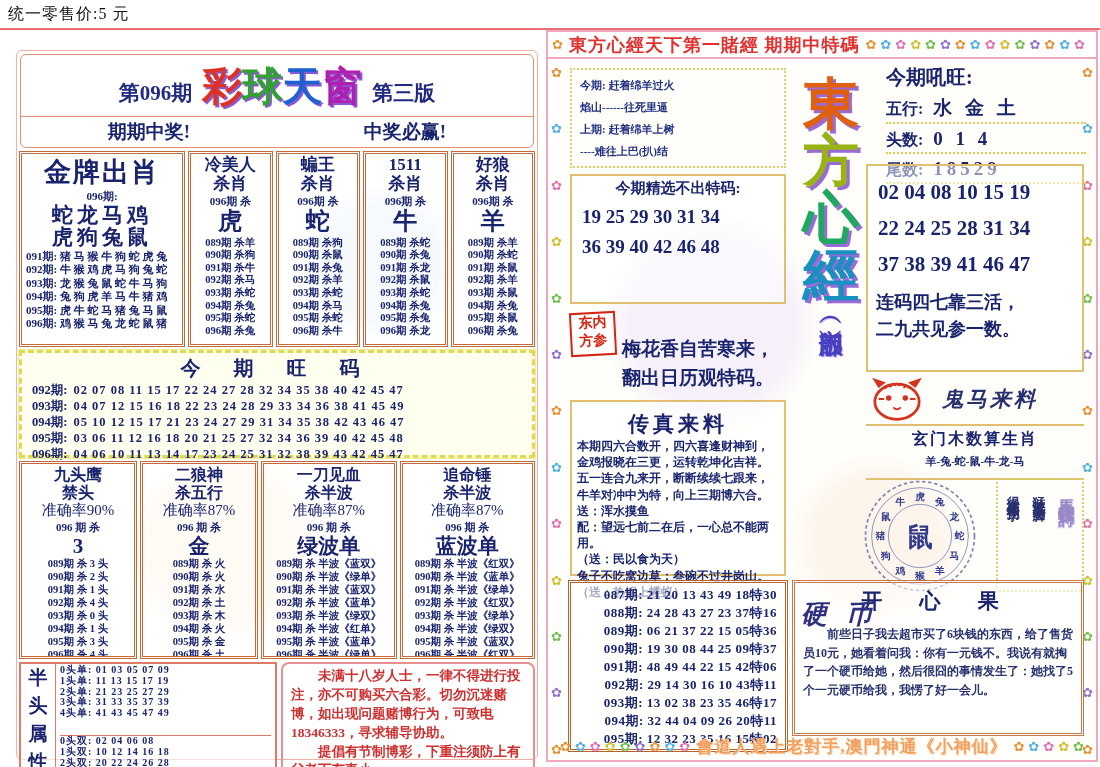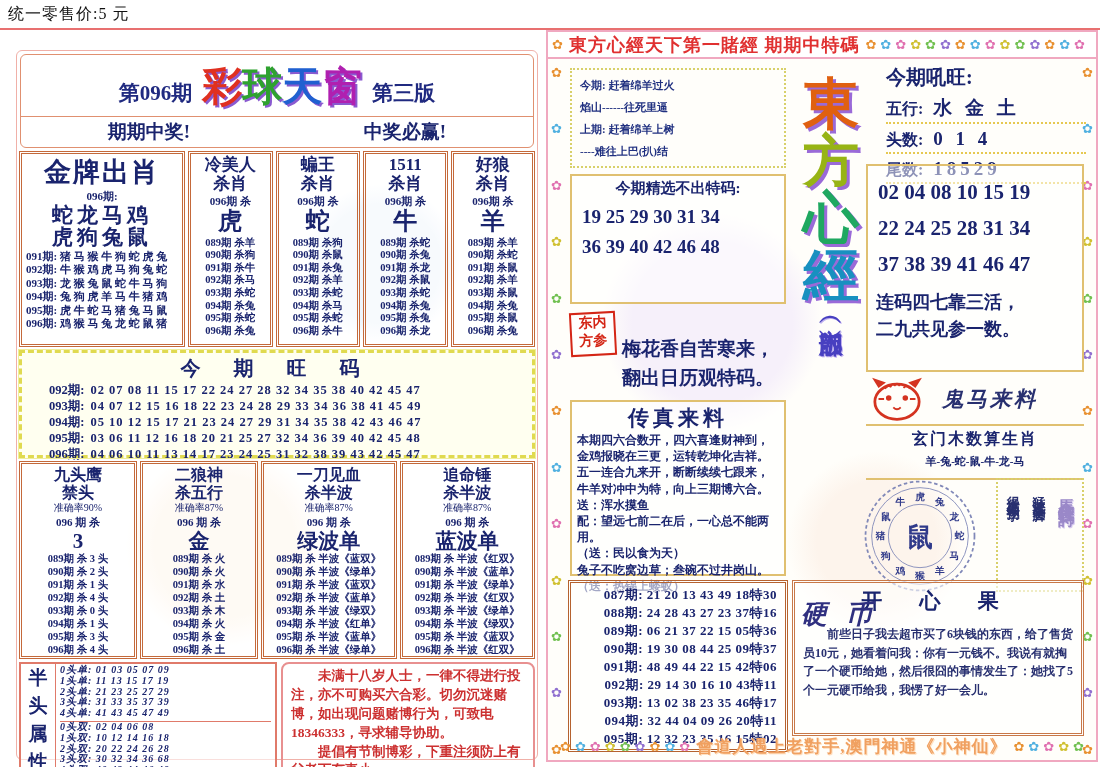--- a/index.html
+++ b/index.html
@@ -30,39 +30,39 @@
   .tcol-sub{font-size:11px;font-weight:bold;color:#1a246e;margin-top:1px;}
   .tcol-main{font-size:24px;font-weight:bold;color:#1a246e;line-height:1.05;white-space:pre-line;}
   .c0 .tcol-main{font-size:21px;letter-spacing:4px;}
   .tcol-rows{margin-top:2px;}
   .tcol-rows div{font-size:10.5px;font-weight:bold;color:#1a246e;line-height:12.6px;}
   .c0 .tcol-rows div{font-size:11px;text-align:left;padding-left:4px;line-height:13.5px;}
 
   .wangma{margin-top:3px;height:108px;background:#fffff0;border:3px dashed #e0da50;outline:1px solid #f0ee9a;box-sizing:border-box;padding:2px 10px;}
   .wangma-title{text-align:center;font-size:20px;font-weight:bold;color:#1a246e;letter-spacing:14px;}
   .wm-row{font-size:12.5px;font-weight:bold;color:#1a246e;line-height:16px;}
-  .wm-row b{margin-right:6px;margin-left:17px;}
+  .wm-row b{margin-right:6px;}
   .wm-row span{letter-spacing:1px;}
 
   .bot-table{display:flex;gap:3px;margin-top:3px;height:198px;}
   .bcol{border:3px double #c4693a;background:rgba(255,255,255,.55);box-sizing:border-box;text-align:center;overflow:hidden;}
   .bcol.b0,.bcol.b1{width:118px;}
   .bcol.b2,.bcol.b3{flex:1;}
   .bcol-h{font-size:16px;font-weight:bold;color:#1a246e;white-space:pre-line;line-height:1.1;padding-top:2px;}
-  .bcol-rate{font-size:10px;color:#1a246e;}
+  .bcol-rate{font-size:15px;color:#1a246e;}
   .bcol-sub{font-size:11px;font-weight:bold;color:#1a246e;}
   .bcol-main{font-size:21px;font-weight:bold;color:#1a246e;line-height:1.05;}
   .bcol-rows div{font-size:10.5px;font-weight:bold;color:#1a246e;line-height:13px;}
 
   .lp-bottom{display:flex;gap:4px;margin-top:3px;height:116px;}
   .bantou{width:258px;border:2px solid #e07a6a;display:flex;box-sizing:border-box;background:rgba(255,255,255,.6);}
   .bantou-label{width:34px;border-right:1px solid #e07a6a;display:flex;flex-direction:column;justify-content:space-around;align-items:center;}
   .bantou-label span{font-size:19px;font-weight:bold;color:#1a246e;}
   .bantou-table{flex:1;display:flex;flex-direction:column;justify-content:space-around;padding:1px 4px;}
-  .bantou-sec{border-bottom:1px solid #e07a6a;padding-bottom:2px;font-style:italic;}
+  .bantou-sec{border-bottom:1px solid #e07a6a;padding-bottom:16px;}
   .bantou-sec:last-child{border-bottom:none;}
   .bantou-sec div{font-size:10px;font-weight:bold;color:#1a246e;line-height:10.8px;letter-spacing:1px;}
   .warnbox{flex:1;border:2px solid #e89090;border-radius:8px;padding:3px 8px;box-sizing:border-box;}
   .warnbox p{margin:0;font-size:13.5px;font-weight:bold;color:#cc3030;line-height:1.4;text-indent:2em;}
 
   
   .page-right{position:absolute;left:546px;top:30px;width:552px;height:732px;border:2px solid #f0a8c0;box-sizing:border-box;background:
     radial-gradient(circle at 30% 40%, #f6f0fa 0 80px, transparent 110px),
     radial-gradient(circle at 60% 70%, #fdf4ec 0 60px, transparent 90px),#fffefa;}
   .banner{position:absolute;left:0;top:0;width:100%;height:27px;border-bottom:2px solid #f0a8c0;display:flex;align-items:center;gap:6px;padding:0 4px;box-sizing:border-box;background:#fff;}
@@ -88,21 +88,21 @@
 
   .box-frame{border:2px solid #e0c070;box-sizing:border-box;background:rgba(255,255,255,.5);}
   .notout{position:absolute;left:22px;top:142px;width:216px;height:130px;padding:3px 6px;}
   .notout-title{font-size:15px;font-weight:bold;color:#1a246e;text-align:center;}
   .num-row{font-size:19px;font-weight:bold;color:#1a246e;display:flex;justify-content:space-between;padding:0 4px;margin-top:8px;}
 
   .sealpoem{position:absolute;left:22px;top:276px;width:216px;height:88px;}
   .seal{position:absolute;left:0px;top:4px;width:42px;height:40px;border:2px solid #d42616;color:#d42616;font-size:14px;font-weight:900;line-height:18px;text-align:center;white-space:pre-line;transform:rotate(-3deg);background:rgba(255,255,255,.6);}
   .sealpoem-poem{position:absolute;left:52px;top:26px;width:164px;font-size:19px;font-weight:bold;color:#1a246e;white-space:pre-line;line-height:1.55;}
 
-  .chuanzhen{position:absolute;left:22px;top:368px;width:216px;height:176px;padding:2px 5px;}
+  .chuanzhen{position:absolute;left:22px;top:368px;width:216px;height:176px;padding:8px 5px;}
   .cz-title{font-size:21px;font-weight:bold;color:#1a246e;text-align:center;letter-spacing:4px;}
   .cz-line{font-size:12px;font-weight:bold;color:#1a246e;line-height:16.2px;}
 
   .results{position:absolute;left:20px;top:548px;width:220px;height:172px;border:3px double #b5622f;box-sizing:border-box;padding:3px 8px;display:flex;flex-direction:column;justify-content:space-around;background:rgba(255,255,255,.6);text-align:right;}
   .results div{font-size:13px;font-weight:bold;color:#1a246e;letter-spacing:.5px;}
 
   .hotbox{position:absolute;left:318px;top:132px;width:218px;height:208px;padding:3px 8px;}
   .hot-title{font-size:16px;font-weight:bold;color:#1a246e;}
   .hot-row{font-size:21px;font-weight:bold;color:#1a246e;display:flex;justify-content:space-between;margin-top:11px;padding:0 2px;}
   .hot-poem{font-size:18px;font-weight:bold;color:#1a246e;white-space:pre-line;margin-top:12px;line-height:1.5;}

